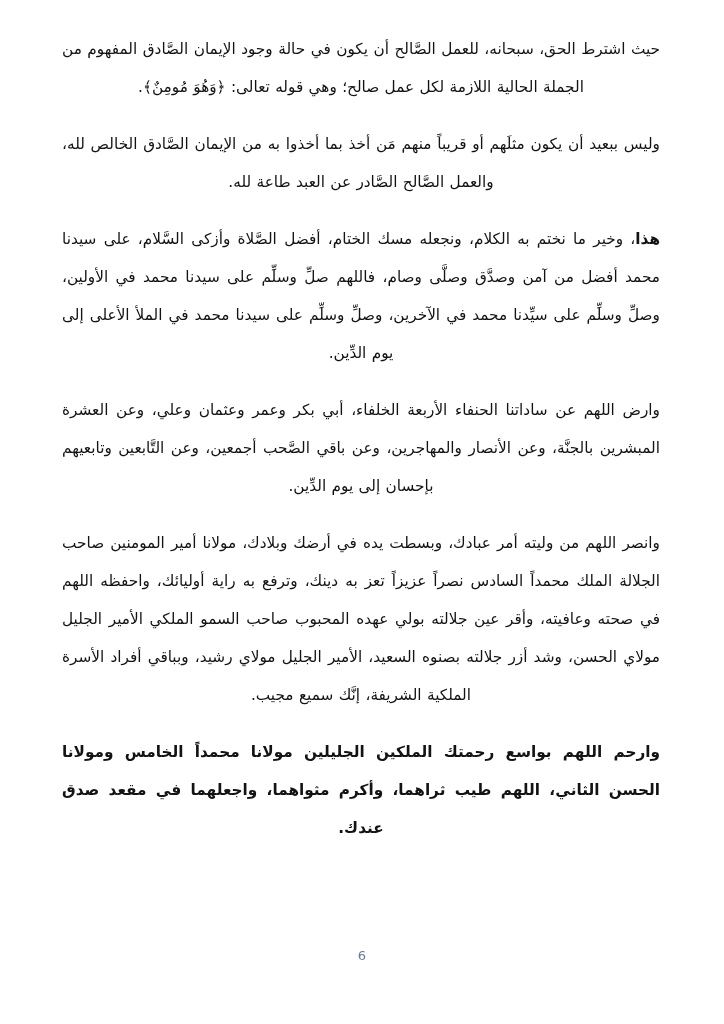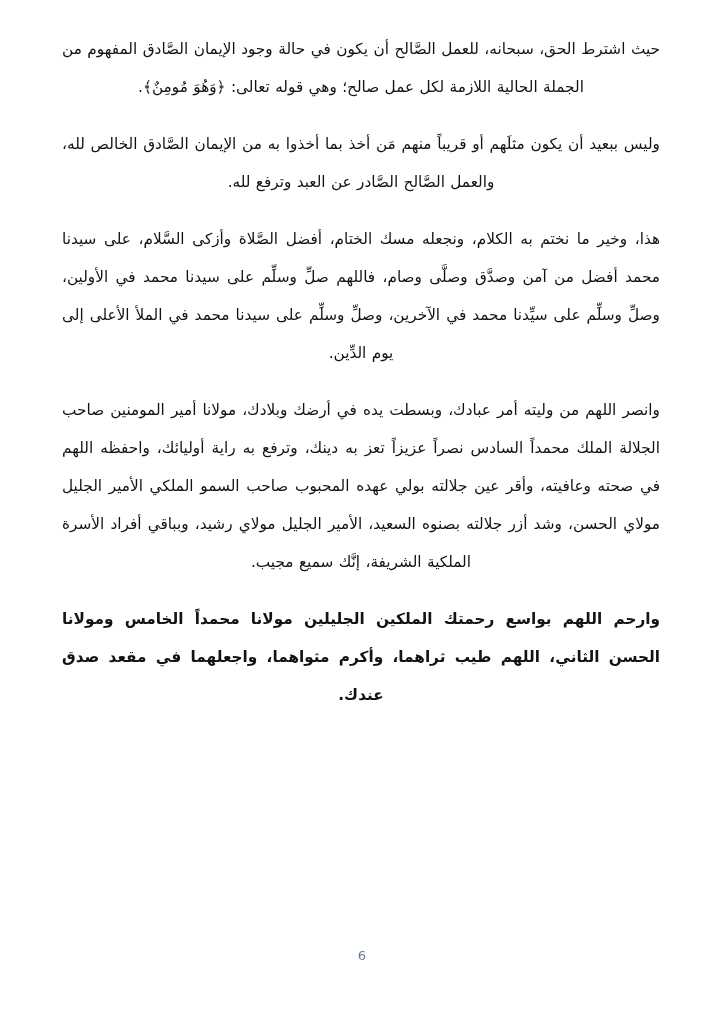--- a/index.html
+++ b/index.html
@@ -43,21 +43,21 @@
     -webkit-font-smoothing: antialiased;
   }
 
   .para:last-of-type {
     margin-bottom: 0;
     font-weight: bold;
   }
 
   
   .para .lead-bold {
-    font-weight: normal;
+    font-weight: bold;
   }
 
   .page-number {
     position: absolute;
     left: 0;
     right: 0;
     top: 948px;
     text-align: center;
     font-family: "DejaVu Sans", "Liberation Sans", sans-serif;
     font-size: 13px;
@@ -68,24 +68,25 @@
 </head>
 <body>
 
 <div class="page">
 
   <div class="content">
 
     <p class="para">حيث اشترط الحق، سبحانه، للعمل الصَّالح أن يكون في حالة وجود الإيمان الصَّادق المفهوم من الجملة الحالية اللازمة لكل عمل صالح؛ وهي قوله تعالى: ﴿وَهُوَ مُومِنٌ﴾.</p>
 
 
-    <p class="para">وليس ببعيد أن يكون مثلَهم أو قريباً منهم مَن أخذ بما أخذوا به من الإيمان الصَّادق الخالص لله، والعمل الصَّالح الصَّادر عن العبد وترفع لله.</p>
+    <p class="para">وليس ببعيد أن يكون مثلَهم أو قريباً منهم مَن أخذ بما أخذوا به من الإيمان الصَّادق الخالص لله، والعمل الصَّالح الصَّادر عن العبد طاعة لله.</p>
 
     <p class="para"><span class="lead-bold">هذا</span><span>، وخير ما نختم به الكلام، ونجعله مسك الختام، أفضل الصَّلاة وأزكى السَّلام، على سيدنا محمد أفضل من آمن وصدَّق وصلَّى وصام، فاللهم صلِّ وسلِّم على سيدنا محمد في الأولين، وصلِّ وسلِّم على سيِّدنا محمد في الآخرين، وصلِّ وسلِّم على سيدنا محمد في الملأ الأعلى إلى يوم الدِّين.</span></p>
 
+    <p class="para">وارض اللهم عن ساداتنا الحنفاء الأربعة الخلفاء، أبي بكر وعمر وعثمان وعلي، وعن العشرة المبشرين بالجنَّة، وعن الأنصار والمهاجرين، وعن باقي الصَّحب أجمعين، وعن التَّابعين وتابعيهم بإحسان إلى يوم الدِّين.</p>
 
     <p class="para">وانصر اللهم من وليته أمر عبادك، وبسطت يده في أرضك وبلادك، مولانا أمير المومنين صاحب الجلالة الملك محمداً السادس نصراً عزيزاً تعز به دينك، وترفع به راية أوليائك، واحفظه اللهم في صحته وعافيته، وأقر عين جلالته بولي عهده المحبوب صاحب السمو الملكي الأمير الجليل مولاي الحسن، وشد أزر جلالته بصنوه السعيد، الأمير الجليل مولاي رشيد، وبباقي أفراد الأسرة الملكية الشريفة، إنَّك سميع مجيب.</p>
 
     <p class="para">وارحم اللهم بواسع رحمتك الملكين الجليلين مولانا محمداً الخامس ومولانا الحسن الثاني، اللهم طيب ثراهما، وأكرم مثواهما، واجعلهما في مقعد صدق عندك.</p>
 
   </div>
 
   <div class="page-number">6</div>
 
 </div>

